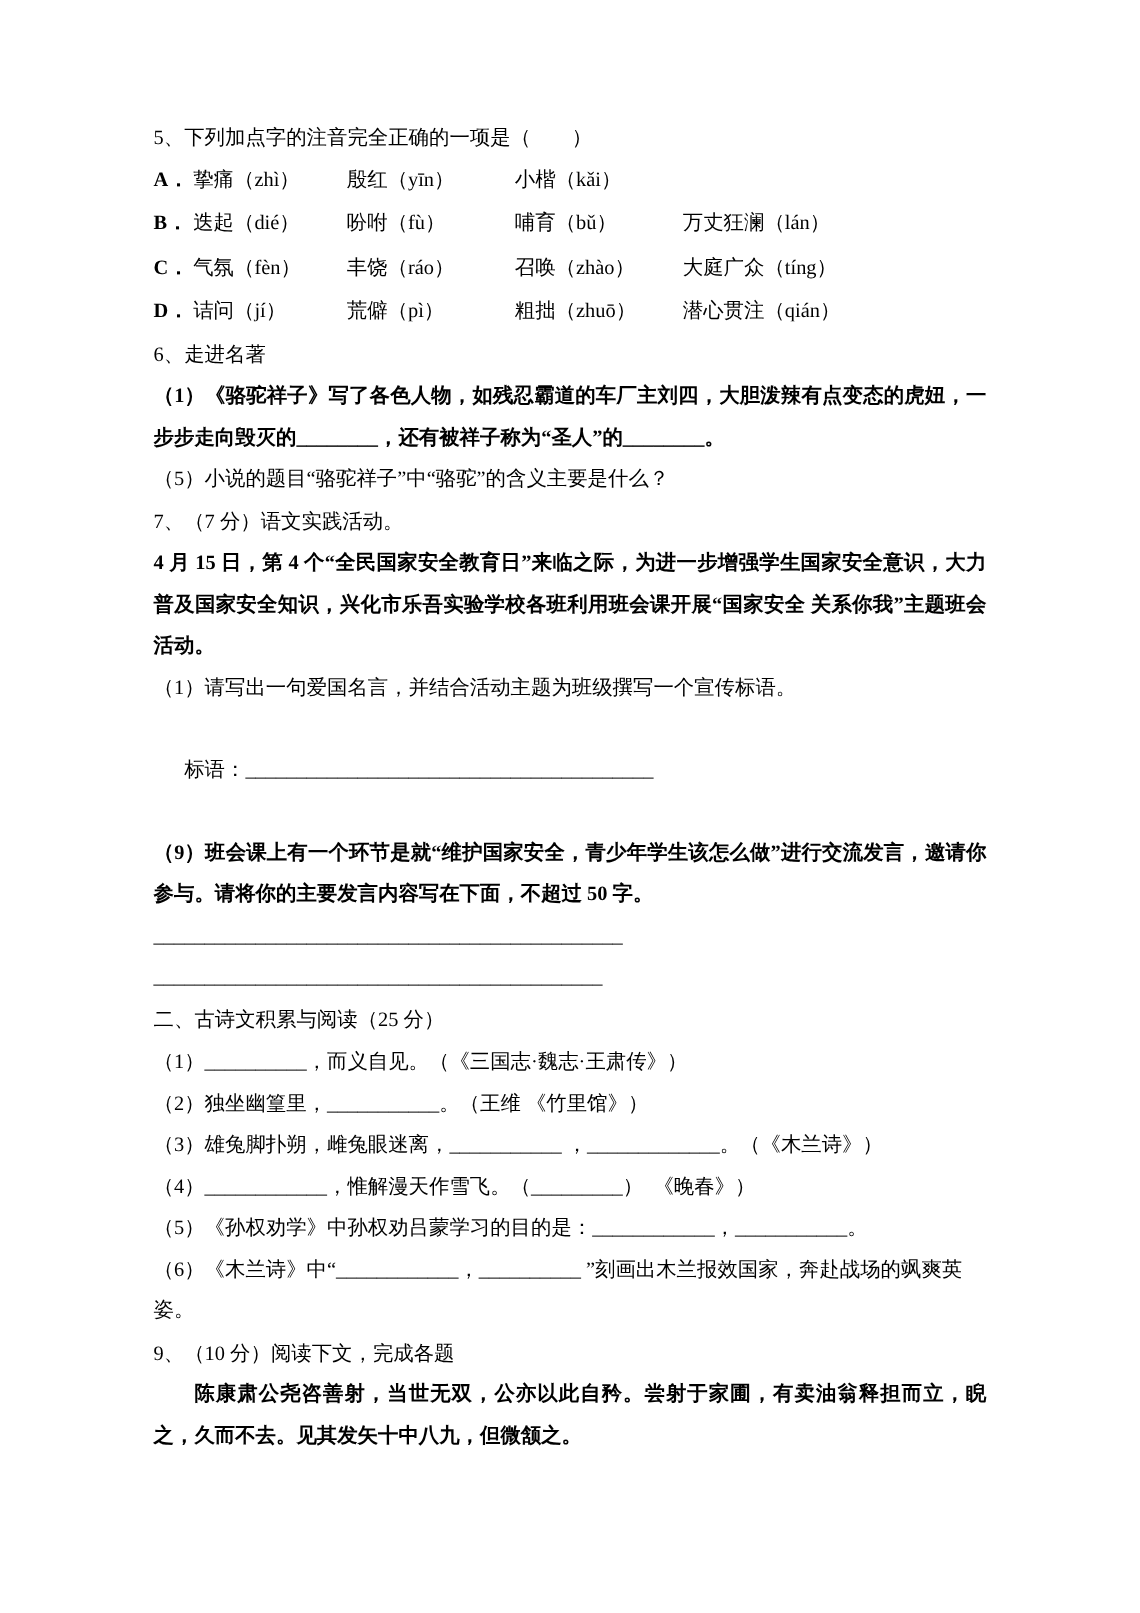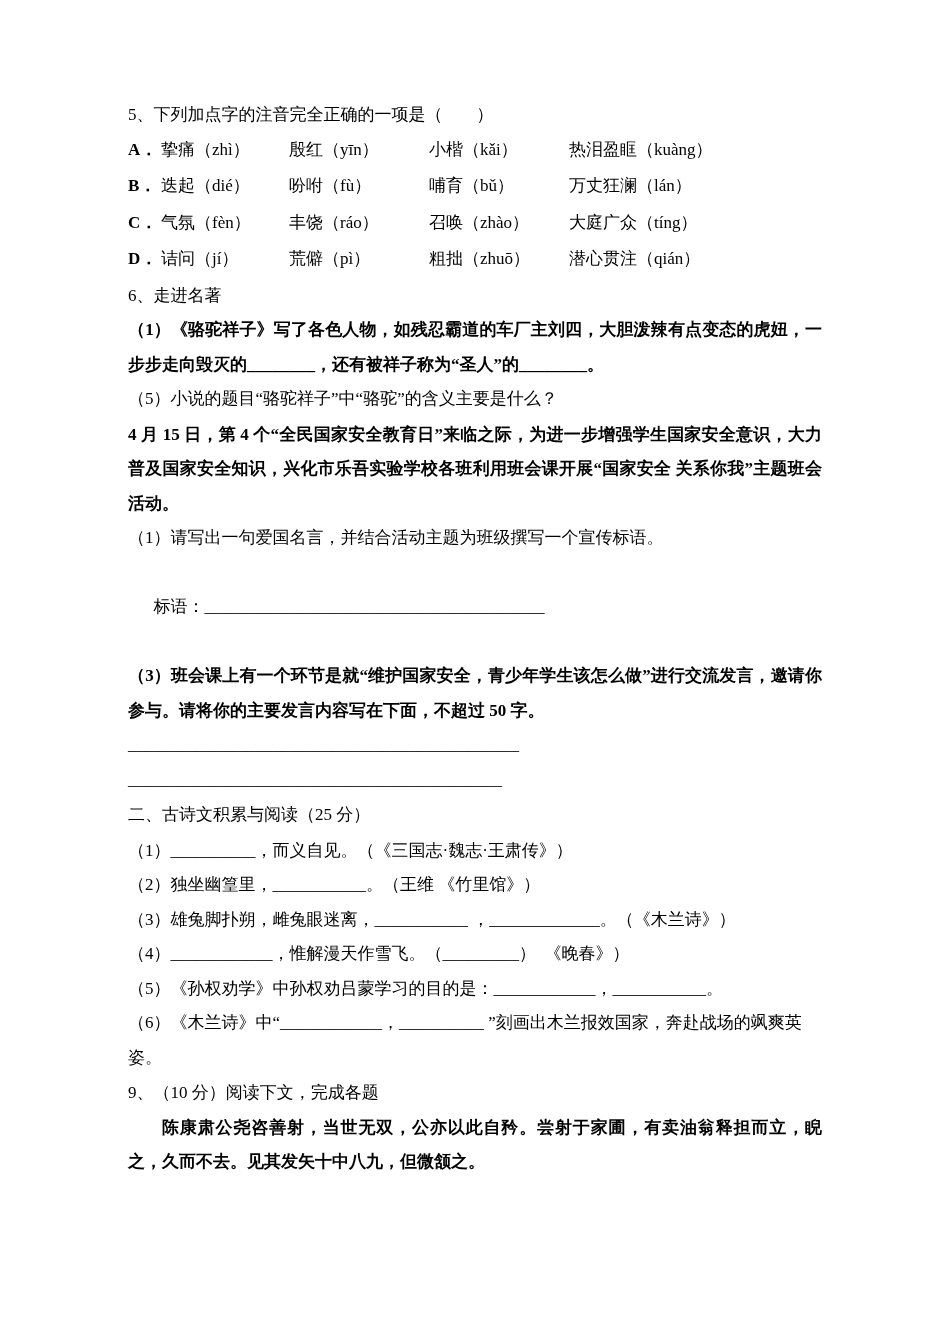--- a/index.html
+++ b/index.html
@@ -33,21 +33,20 @@
 
 <div class="page">
 
   <section class="q-block">
     <div class="line">5、下列加点字的注音完全正确的一项是（        ）</div>
     <div class="opt-grid">
       <span class="opt-label">A．</span>
       <span class="opt-cell">挚痛（zhì）</span>
       <span class="opt-cell">殷红（yīn）</span>
       <span class="opt-cell">小楷（kǎi）</span>
-      <span class="opt-cell">热泪盈眶（kuàng）</span>
     </div>
     <div class="opt-grid">
       <span class="opt-label">B．</span>
       <span class="opt-cell">迭起（dié）</span>
       <span class="opt-cell">吩咐（fù）</span>
       <span class="opt-cell">哺育（bǔ）</span>
       <span class="opt-cell">万丈狂澜（lán）</span>
     </div>
     <div class="opt-grid">
       <span class="opt-label">C．</span>
@@ -65,26 +64,27 @@
     </div>
   </section>
 
   <section class="q-block">
     <div class="line">6、走进名著</div>
     <div class="para">（1）《骆驼祥子》写了各色人物，如残忍霸道的车厂主刘四，大胆泼辣有点变态的虎妞，一步步走向毁灭的________，还有被祥子称为“圣人”的________。</div>
     <div class="line">（5）小说的题目“骆驼祥子”中“骆驼”的含义主要是什么？</div>
   </section>
 
   <section class="q-block">
+    <div class="line">7、（7 分）语文实践活动。</div>
     <div class="para">4 月 15 日，第 4 个“全民国家安全教育日”来临之际，为进一步增强学生国家安全意识，大力普及国家安全知识，兴化市乐吾实验学校各班利用班会课开展“国家安全 关系你我”主题班会活动。</div>
     <div class="line">（1）请写出一句爱国名言，并结合活动主题为班级撰写一个宣传标语。</div>
     <div class="line">
       <span>标语：</span><span class="blank-line">________________________________________</span>
     </div>
-    <div class="para">（3）班会课上有一个环节是就“维护国家安全，青少年学生该怎么做”进行交流发言，邀请你参与。请将你的主要发言内容写在下面，不超过 50 字。</div>
+    <div class="para">（9）班会课上有一个环节是就“维护国家安全，青少年学生该怎么做”进行交流发言，邀请你参与。请将你的主要发言内容写在下面，不超过 50 字。</div>
     <div class="line blank-line">______________________________________________</div>
     <div class="line blank-line">____________________________________________</div>
   </section>
 
   <section class="q-block">
     <div class="line">二、古诗文积累与阅读（25 分）</div>
   </section>
 
   <section class="q-block">
     <div class="line">（1）__________，而义自见。（《三国志·魏志·王肃传》）</div>

